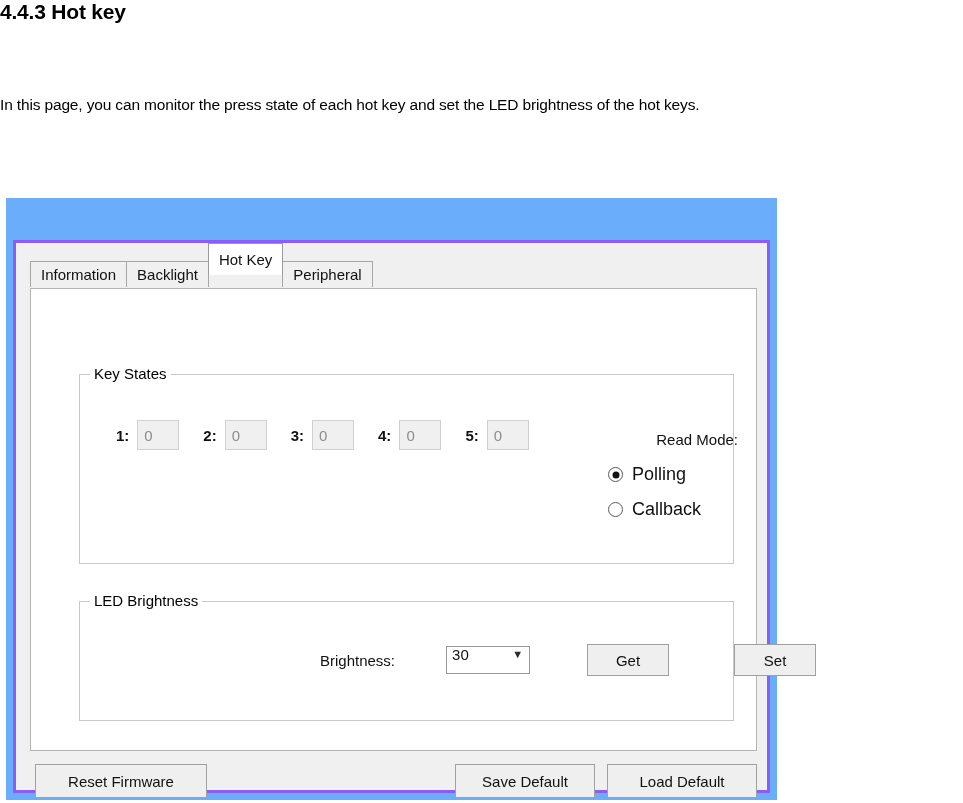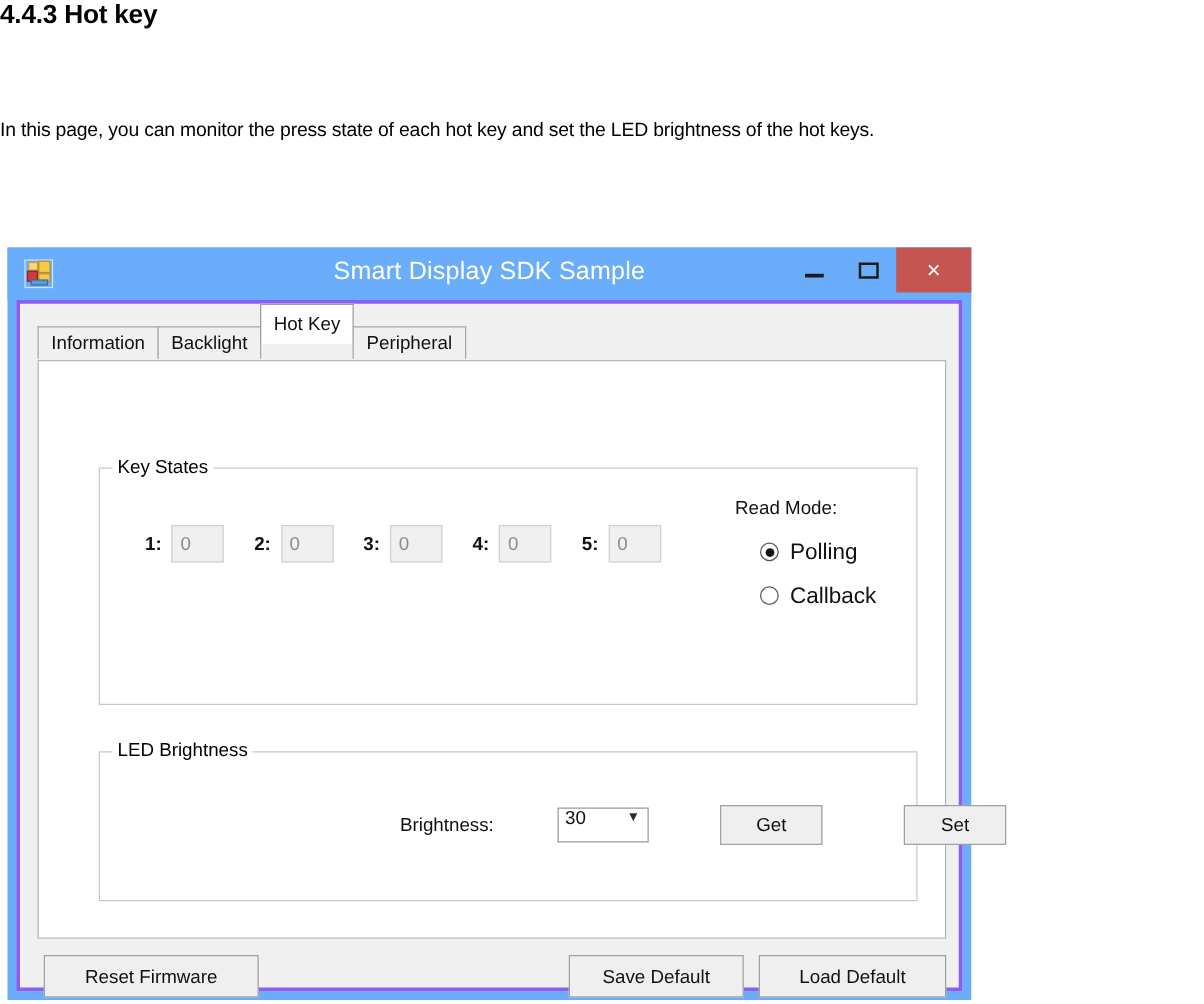--- a/index.html
+++ b/index.html
@@ -228,22 +228,23 @@
     align-items: center;
     padding-left: 6px;
     font-size: 15px;
     color: #8d8d8d;
   }
 
   
   .readmode {
     position: absolute;
     left: 508px;
-    top: 23px;
+    top: 56px;
     width: 150px;
+    text-align: right;
   }
   .readmode-label {
     font-size: 15px;
     color: #111;
     margin-bottom: 16px;
   }
   .radio-row {
     display: flex;
     align-items: center;
     margin-left: 20px;
@@ -284,21 +285,21 @@
     display: flex;
     align-items: center;
     gap: 41px;
   }
   .brightness-label {
     font-size: 15px;
     color: #111;
     margin-right: 10px;
   }
   .combo {
-    width: 73px;
+    width: 84px;
     height: 28px;
     border: 1px solid #9a9a9a;
     background: #ffffff;
     box-sizing: border-box;
     display: flex;
     align-items: center;
     justify-content: space-between;
     padding: 0 6px 12px 5px;
     font-size: 15px;
     color: #111;
@@ -345,44 +346,20 @@
   #btn-load-default   { left: 577px; width: 150px; }
 </style>
 </head>
 <body>
 
 <div class="doc-heading">4.4.3 Hot key</div>
 <div class="doc-paragraph">In this page, you can monitor the press state of each hot key and set the LED brightness of the hot keys.</div>
 
 <div class="app-window">
 
-  <div class="titlebar">
-    <span class="title-icon">
-      <svg width="26" height="26" viewBox="0 0 26 26">
-        <rect x="2" y="2" width="22" height="22" fill="#6aadfa" stroke="#cfe3fb" stroke-width="1"></rect>
-        <rect x="5" y="4" width="7" height="6" fill="#fbd77a" stroke="#c8a13d" stroke-width="1"></rect>
-        <rect x="13" y="3" width="9" height="9" fill="#f7c948" stroke="#b8912f" stroke-width="1"></rect>
-        <rect x="4" y="11" width="8" height="8" fill="#cf3a3a" stroke="#8e2525" stroke-width="1"></rect>
-        <rect x="13" y="13" width="9" height="6" fill="#f7c948" stroke="#b8912f" stroke-width="1"></rect>
-        <rect x="7" y="18" width="13" height="4" fill="#5b9bd5" stroke="#3a6e9e" stroke-width="1"></rect>
-      </svg>
-    </span>
-    <div class="title-text">Smart Display SDK Sample</div>
-    <div class="win-btns">
-      <div class="win-btn">
-        <span class="min-glyph"></span>
-      </div>
-      <div class="win-btn">
-        <span class="max-glyph"></span>
-      </div>
-      <div class="win-btn close">
-        <span>×</span>
-      </div>
-    </div>
-  </div>
 
   <div class="client">
 
     <div class="tabstrip">
       <div class="tab">
         <span>Information</span>
       </div>
       <div class="tab">
         <span>Backlight</span>
       </div>

